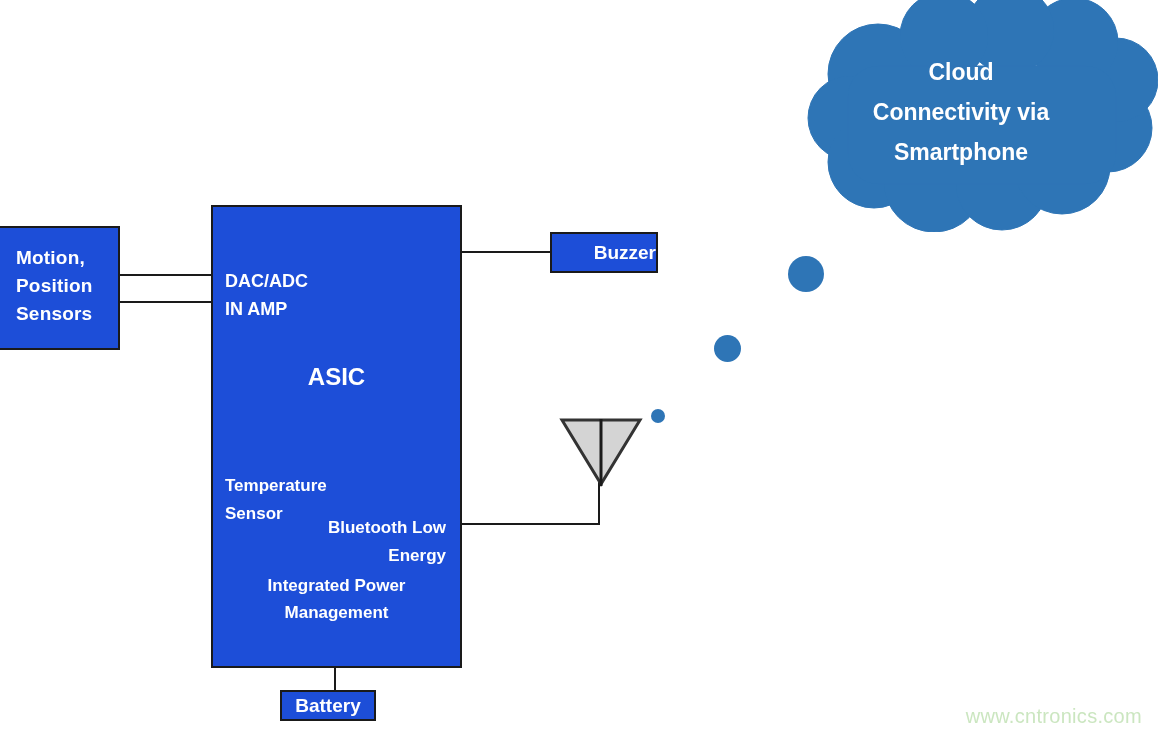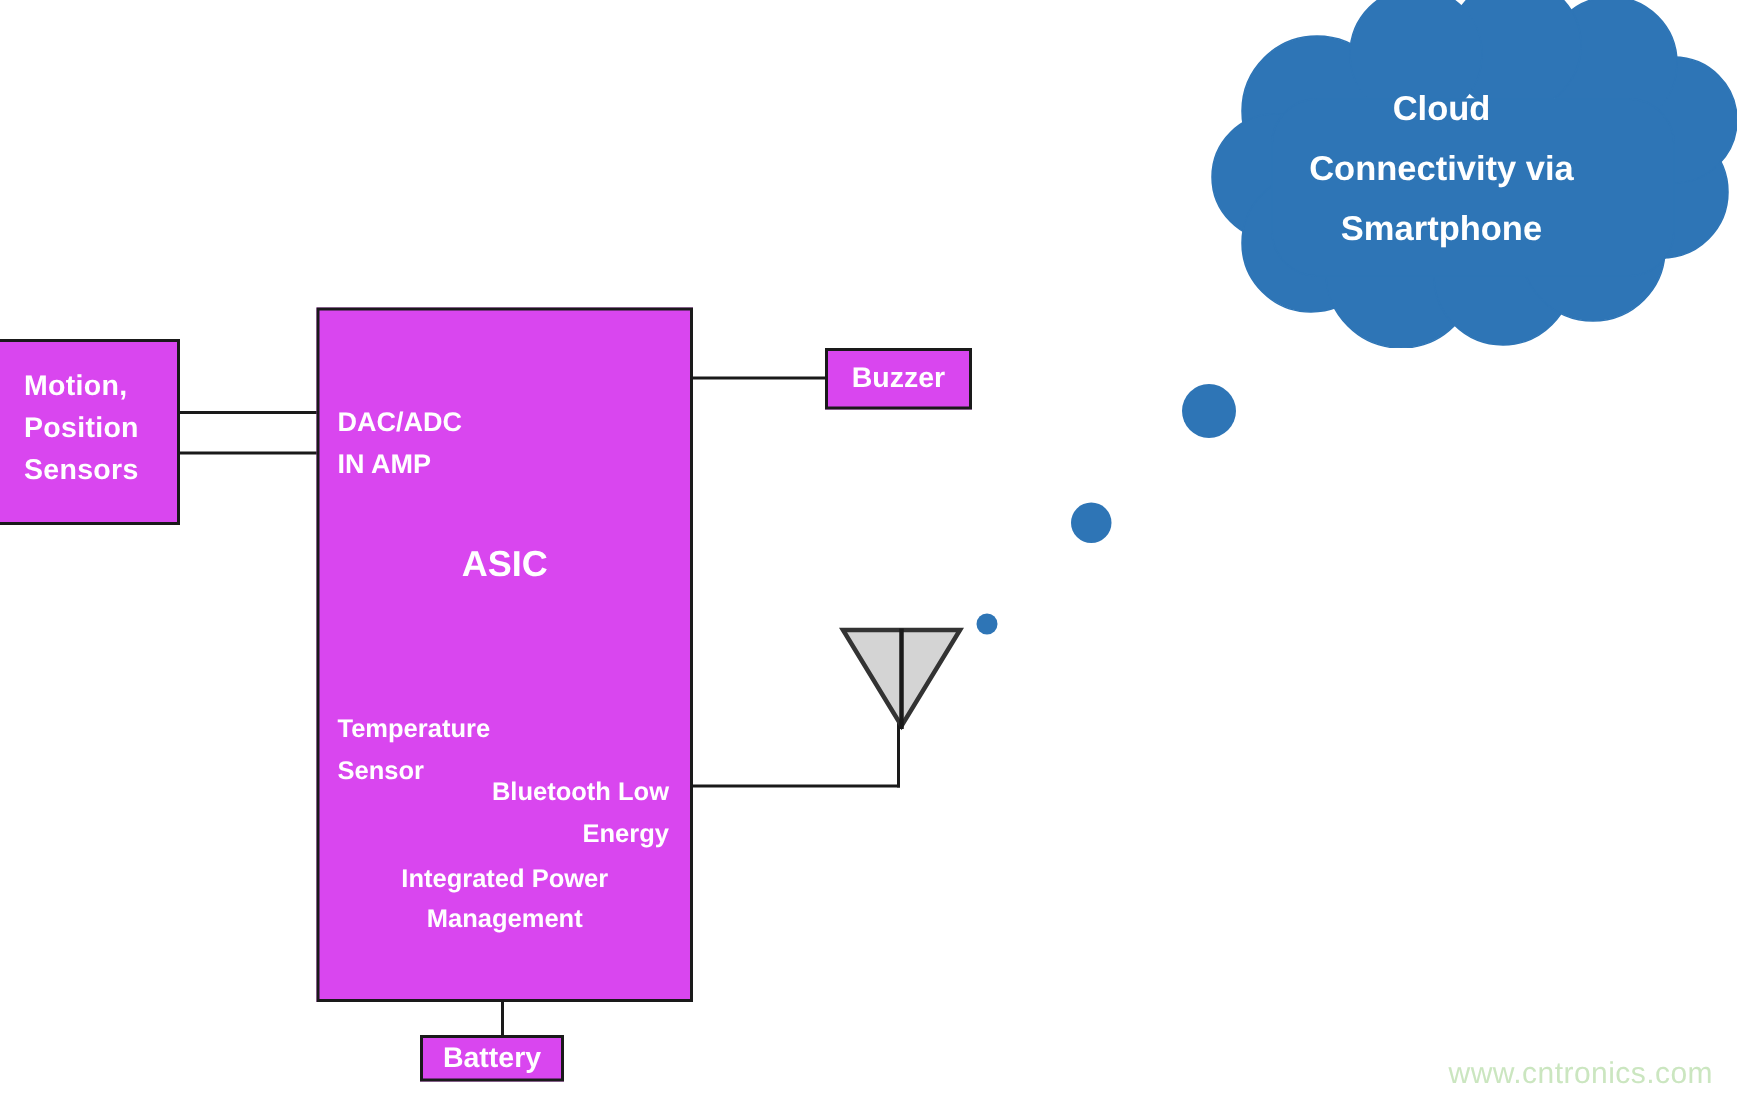--- a/index.html
+++ b/index.html
@@ -15,21 +15,21 @@
     position: relative;
     width: 1158px;
     height: 735px;
     background: #ffffff;
     overflow: hidden;
   }
 
   
   .block {
     position: absolute;
-    background: #d946ef;
+    background: #1d4ed8;
     border: 2px solid #1a1a1a;
     box-sizing: border-box;
     color: #ffffff;
     font-weight: bold;
     -webkit-font-smoothing: antialiased;
   }
 
   
   #sensors-block {
     left: 0px;
@@ -95,25 +95,25 @@
     top: 365px;
     font-size: 17px;
     line-height: 27px;
     text-align: center;
   }
 
   
   #buzzer-block {
     left: 550px;
     top: 232px;
-    width: 98px;
+    width: 108px;
     height: 41px;
     font-size: 19px;
     line-height: 37px;
-    text-align: center;
+    text-align: right;
   }
 
   
   #battery-block {
     left: 280px;
     top: 690px;
     width: 96px;
     height: 31px;
     font-size: 19px;
     line-height: 27px;

